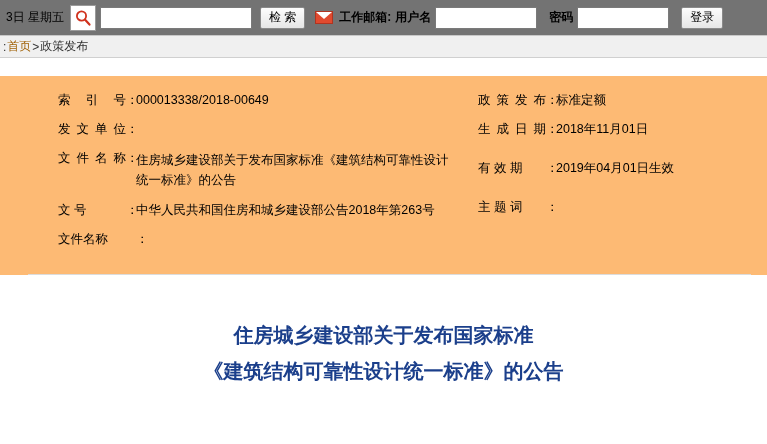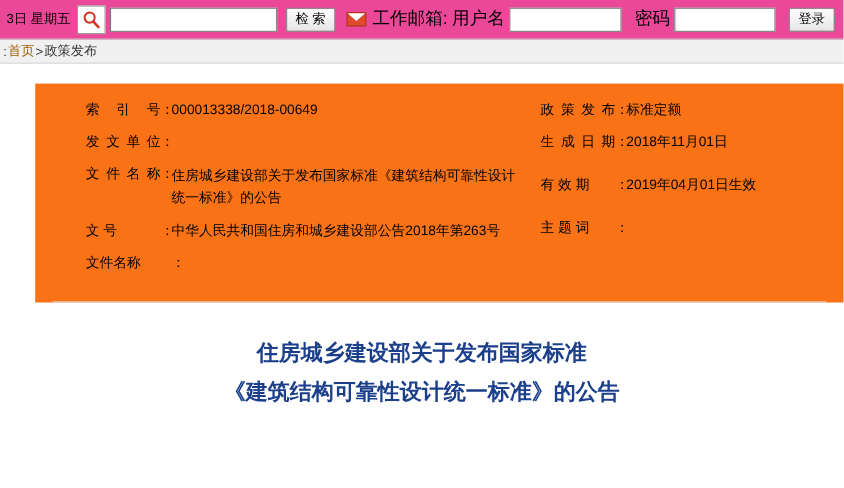--- a/index.html
+++ b/index.html
@@ -13,21 +13,21 @@
     overflow: hidden;
     font-family: "Liberation Sans", sans-serif;
     font-size: 12px;
     color: #222;
   }
 
   
   .topbar {
     position: relative;
     height: 36px;
-    background: #ec4899;
+    background: #737373;
     border-bottom: 1px solid #c8c8c8;
     display: flex;
     align-items: center;
     padding: 12px 4px;
     box-sizing: border-box;
   }
   .date-text {
     font-size: 12px;
     color: #000;
     margin-left: 2px;
@@ -83,24 +83,25 @@
   .mail-icon:before {
     content: "";
     position: absolute;
     left: 0; top: 0;
     width: 0; height: 0;
     border-left: 8px solid transparent;
     border-right: 8px solid transparent;
     border-top: 7px solid #fff;
   }
   .label-text {
-    font-size: 16px;
+    font-size: 12px;
     color: #000;
     white-space: nowrap;
     margin-right: 4px;
+    font-weight: bold;
   }
   .user-input {
     width: 102px;
     height: 22px;
     border: 1px solid #7a7a7a;
     background: #fff;
     box-sizing: border-box;
     font-size: 12px;
     padding: 0 3px;
     margin-right: 12px;
@@ -132,23 +133,22 @@
   .breadcrumb-bar .crumb { color: #a16207; }
   .breadcrumb-bar .crumb-sep { margin: 0 1px; color: #333; }
   .breadcrumb-bar .crumb-current { color: #333; }
 
   
   .gap { height: 18px; background: #fff; }
 
   
   .meta-wrap {
     position: relative;
-    padding: 16px 0 0 0;
-    background: #f97316;
-    margin-left: 32px;
+    padding: 16px 0 0 12px;
+    background: #fdba74;
   }
   .meta-grid {
     display: flex;
     padding-left: 46px;
     box-sizing: border-box;
   }
   .col-left { width: 420px; }
   .col-right { width: 280px; }
 
   .meta-row {
@@ -183,24 +183,24 @@
   .meta-value.two-line { line-height: 20px; }
 
   .divider {
     height: 1px;
     background: #dcdcdc;
     margin: 14px 16px 0 16px;
   }
 
   
   .title-block {
-    margin-top: 28px;
+    margin-top: 44px;
     text-align: center;
     color: #1b3f8b;
-    font-family: Liberation Sans, sans-serif;
+    font-family: Liberation Mono, monospace;
     font-weight: bold;
     font-size: 20px;
     line-height: 36px;
   }
   .title-line { display: block; }
 </style>
 </head>
 <body>
 
 <div class="topbar">

